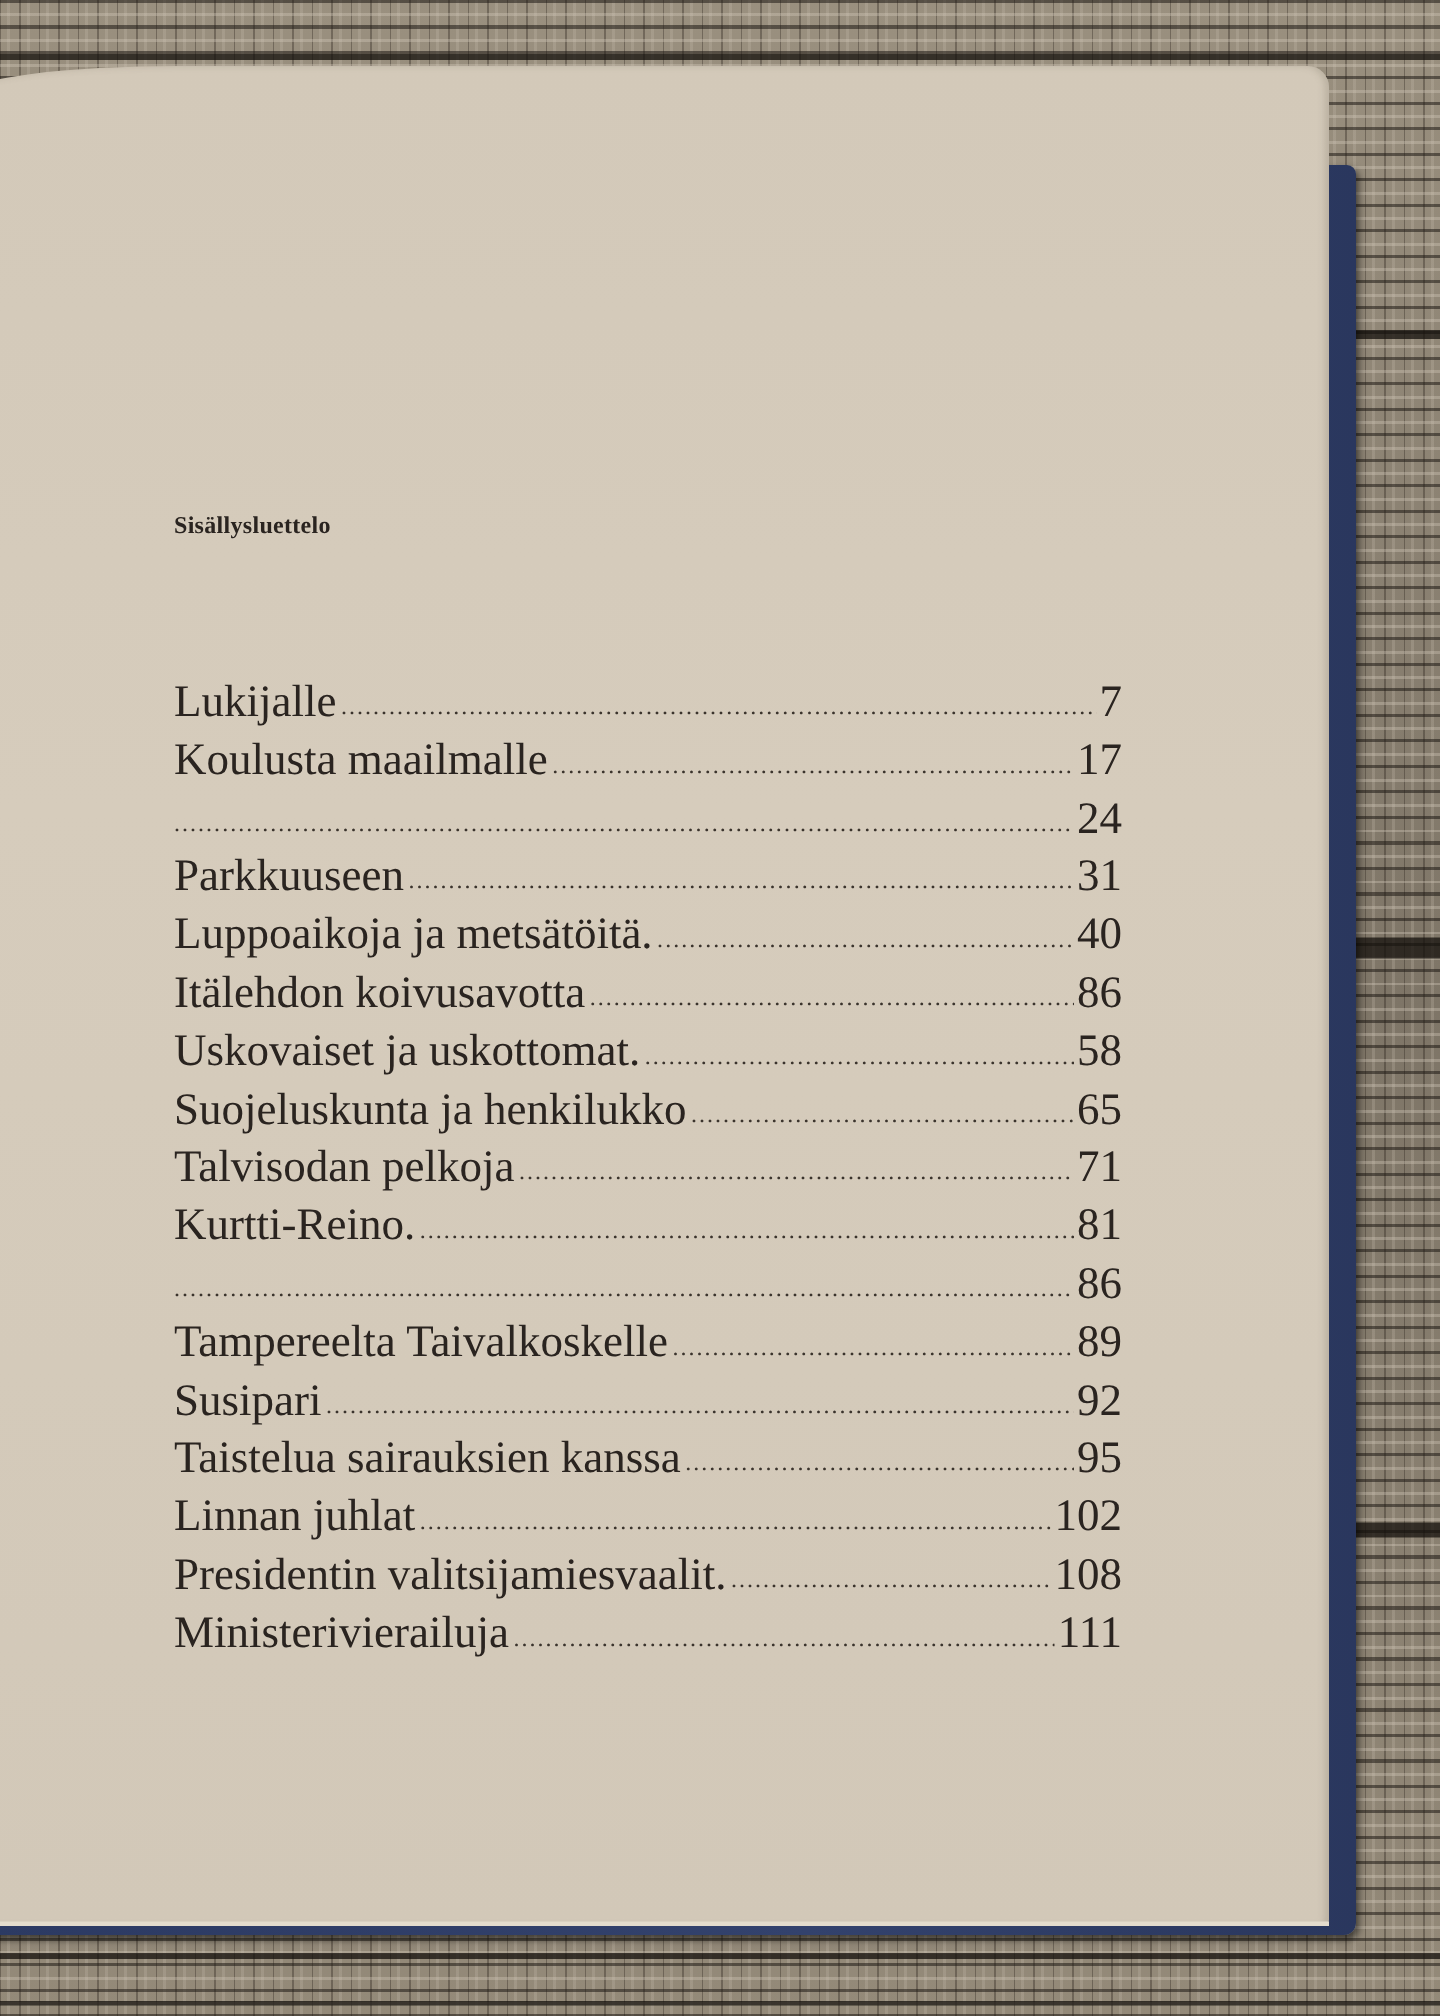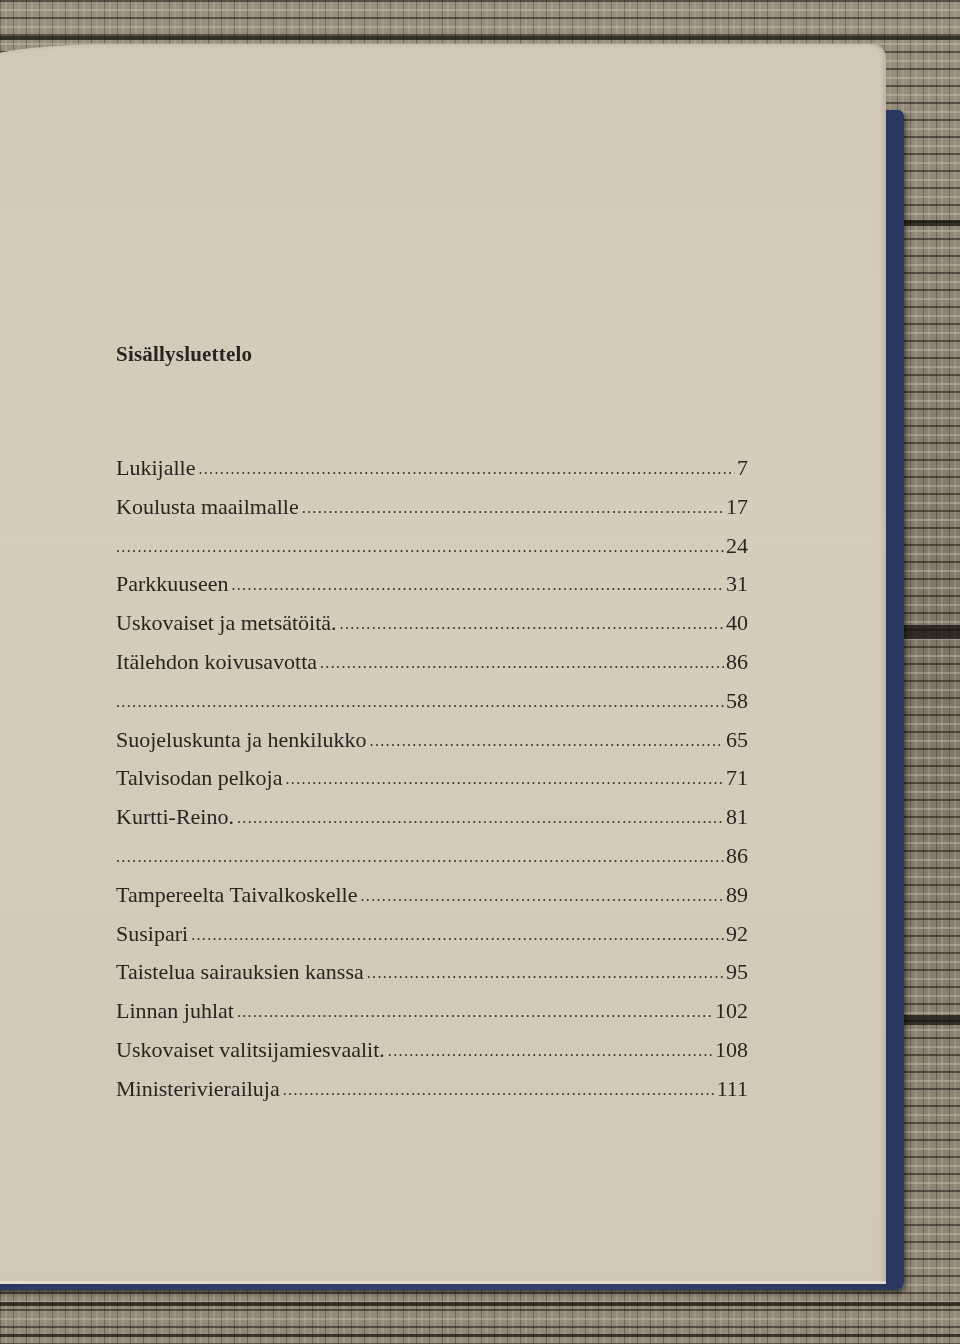--- a/index.html
+++ b/index.html
@@ -63,39 +63,39 @@
       left: 116px;
       top: 0;
       width: 632px;
       font-family: "Liberation Serif", "DejaVu Serif", serif;
       color: #2a2420;
     }
     .toc-title {
       position: absolute;
       top: 298px;
       left: 0;
-      font-size: 21px;
+      font-size: 16px;
       font-weight: bold;
       letter-spacing: 0.2px;
       white-space: nowrap;
     }
     .toc-list {
       position: absolute;
       top: 405px;
       left: 0;
       width: 632px;
       margin: 0;
       padding: 0;
       list-style: none;
     }
     .toc-row {
       display: flex;
       align-items: baseline;
       height: 38.8px;
-      font-size: 22px;
+      font-size: 30px;
       line-height: 38.8px;
       white-space: nowrap;
     }
     .toc-label {
       flex: 0 0 auto;
       padding-right: 3px;
     }
     .toc-leader {
       flex: 1 1 auto;
       overflow: hidden;
@@ -145,30 +145,31 @@
       <li class="toc-row">
         <span class="toc-leader"></span>
         <span class="toc-page">24</span>
       </li>
       <li class="toc-row">
         <span class="toc-label">Parkkuuseen</span>
         <span class="toc-leader"></span>
         <span class="toc-page">31</span>
       </li>
       <li class="toc-row">
-        <span class="toc-label">Uskovaiset ja metsätöitä.</span>
+        <span class="toc-label">Luppoaikoja ja metsätöitä.</span>
         <span class="toc-leader"></span>
         <span class="toc-page">40</span>
       </li>
       <li class="toc-row">
         <span class="toc-label">Itälehdon koivusavotta</span>
         <span class="toc-leader"></span>
         <span class="toc-page">86</span>
       </li>
       <li class="toc-row">
+        <span class="toc-label">Uskovaiset ja uskottomat.</span>
         <span class="toc-leader"></span>
         <span class="toc-page">58</span>
       </li>
       <li class="toc-row">
         <span class="toc-label">Suojeluskunta ja henkilukko</span>
         <span class="toc-leader"></span>
         <span class="toc-page">65</span>
       </li>
       <li class="toc-row">
         <span class="toc-label">Talvisodan pelkoja</span>
@@ -198,21 +199,21 @@
         <span class="toc-label">Taistelua sairauksien kanssa</span>
         <span class="toc-leader"></span>
         <span class="toc-page">95</span>
       </li>
       <li class="toc-row">
         <span class="toc-label">Linnan juhlat</span>
         <span class="toc-leader"></span>
         <span class="toc-page">102</span>
       </li>
       <li class="toc-row">
-        <span class="toc-label">Uskovaiset valitsijamiesvaalit.</span>
+        <span class="toc-label">Presidentin valitsijamiesvaalit.</span>
         <span class="toc-leader"></span>
         <span class="toc-page">108</span>
       </li>
       <li class="toc-row">
         <span class="toc-label">Ministerivierailuja</span>
         <span class="toc-leader"></span>
         <span class="toc-page">111</span>
       </li>
     </ul>
   </div>

